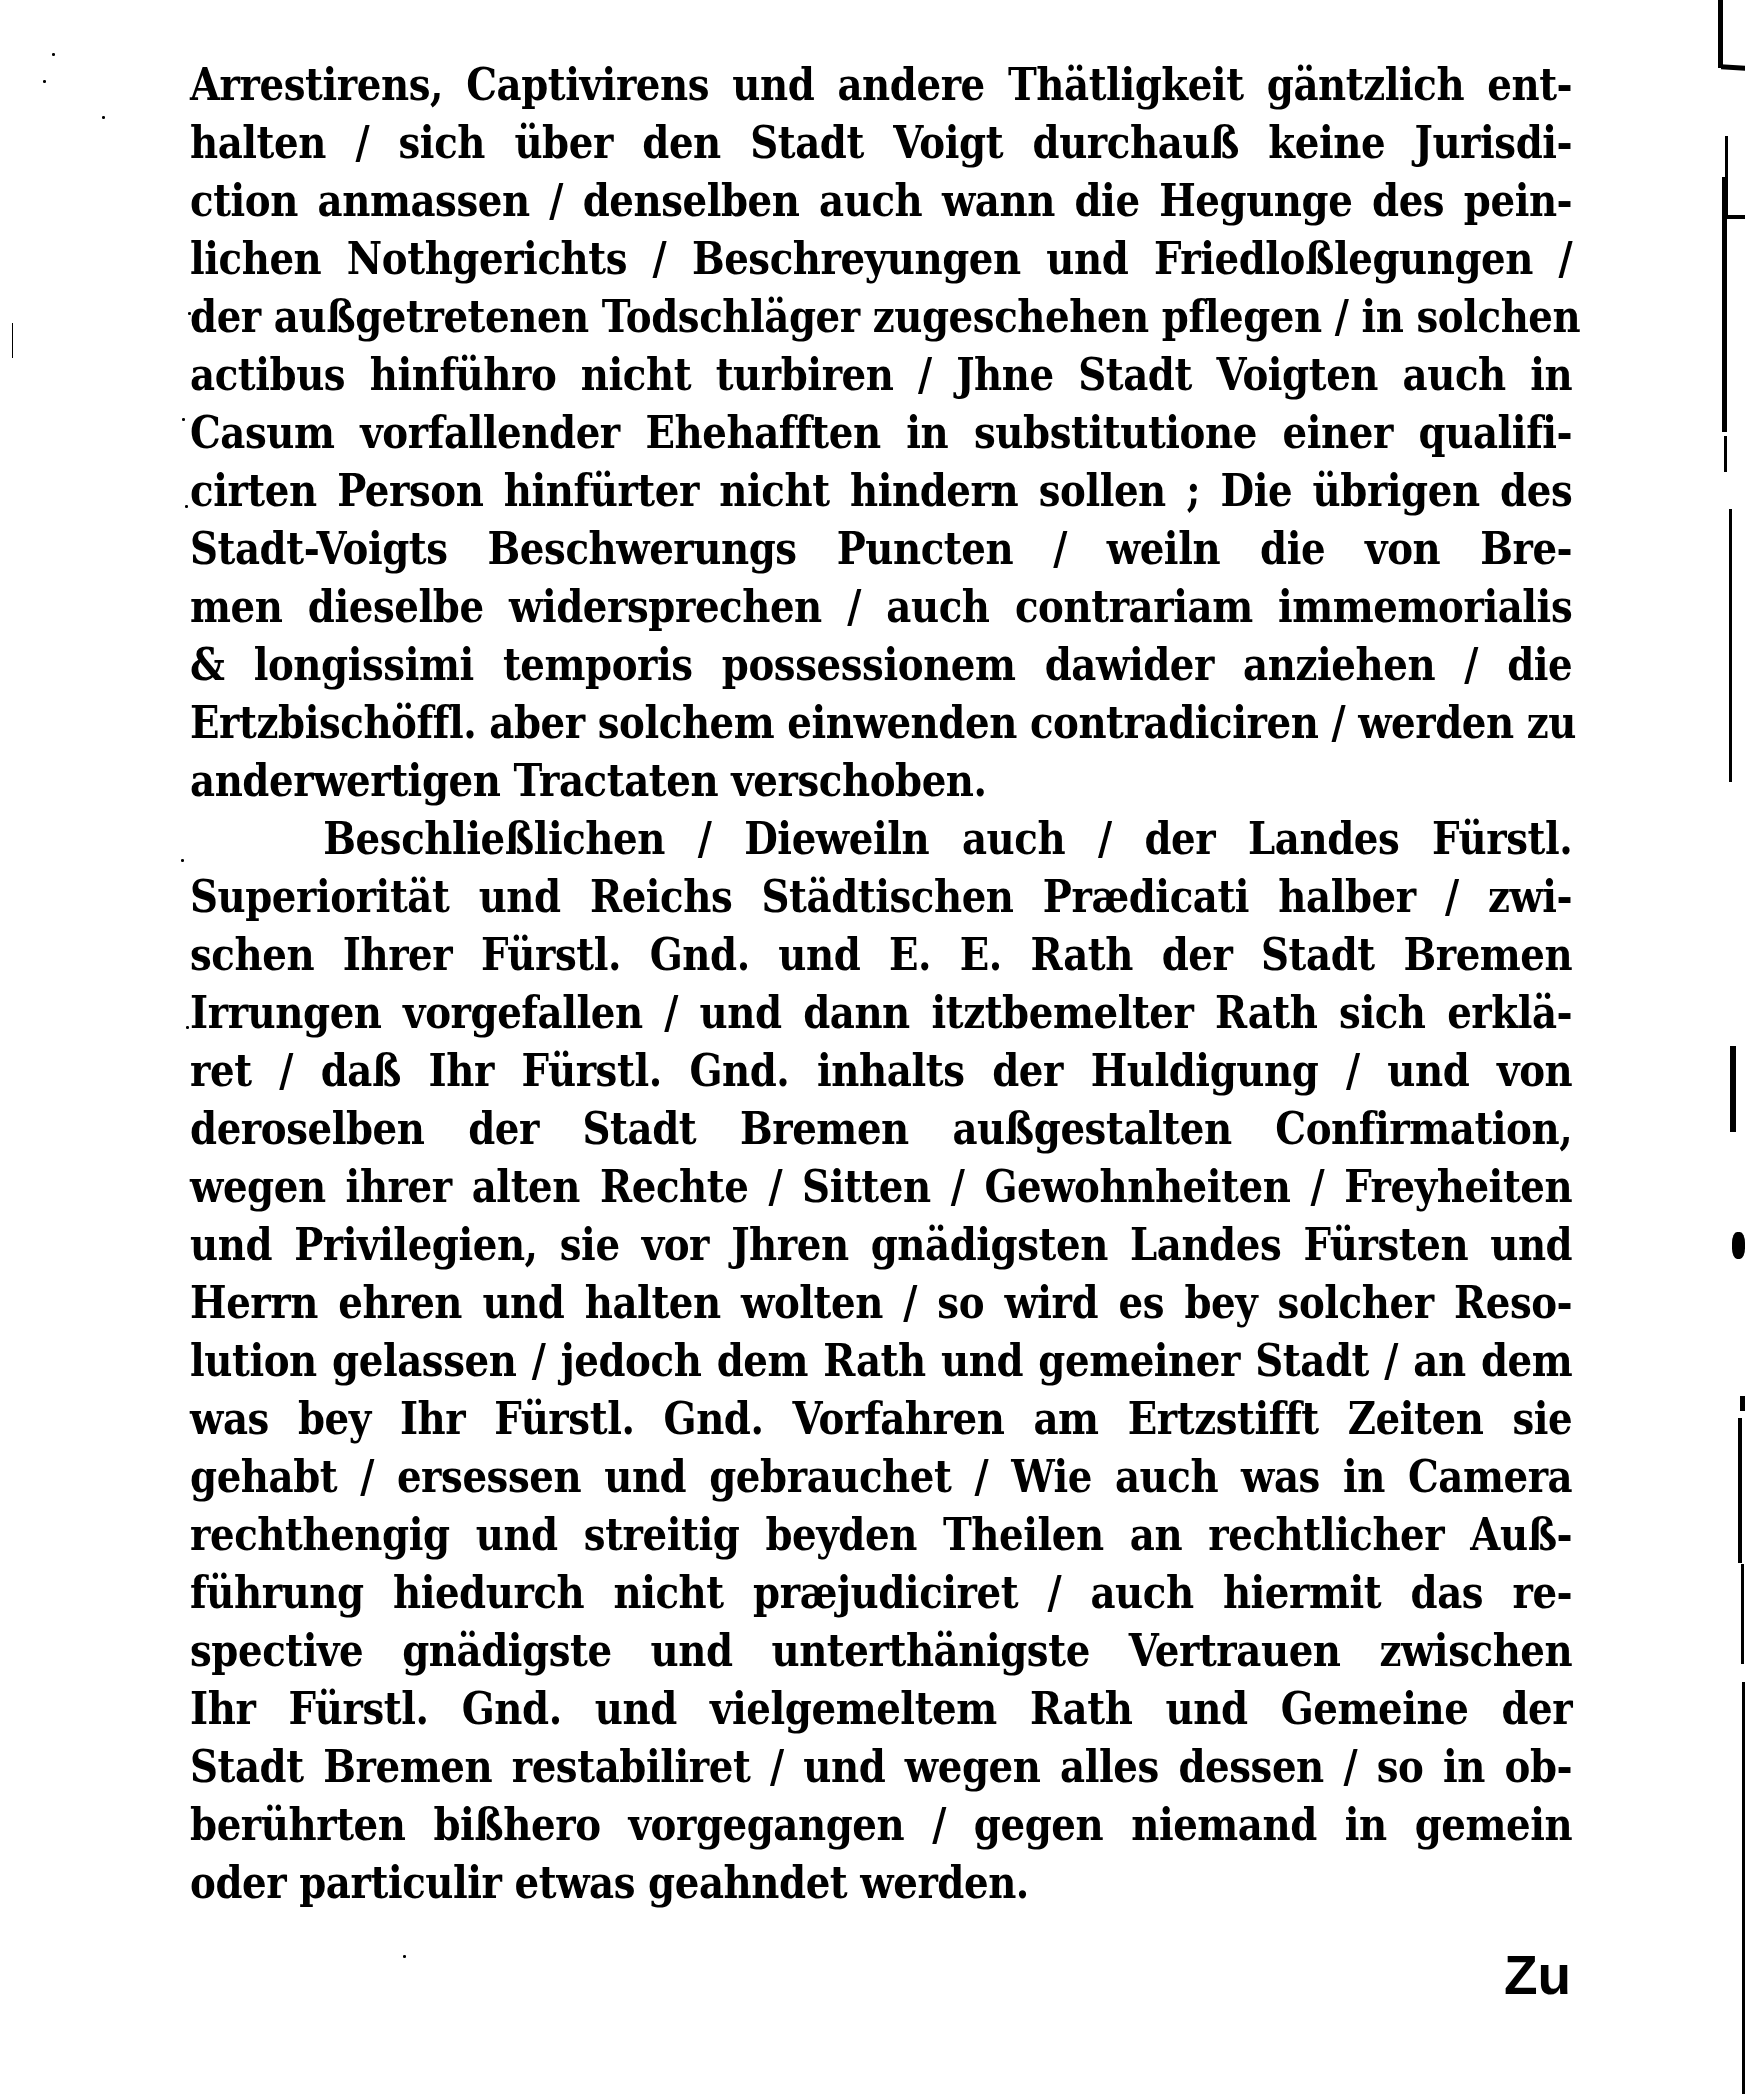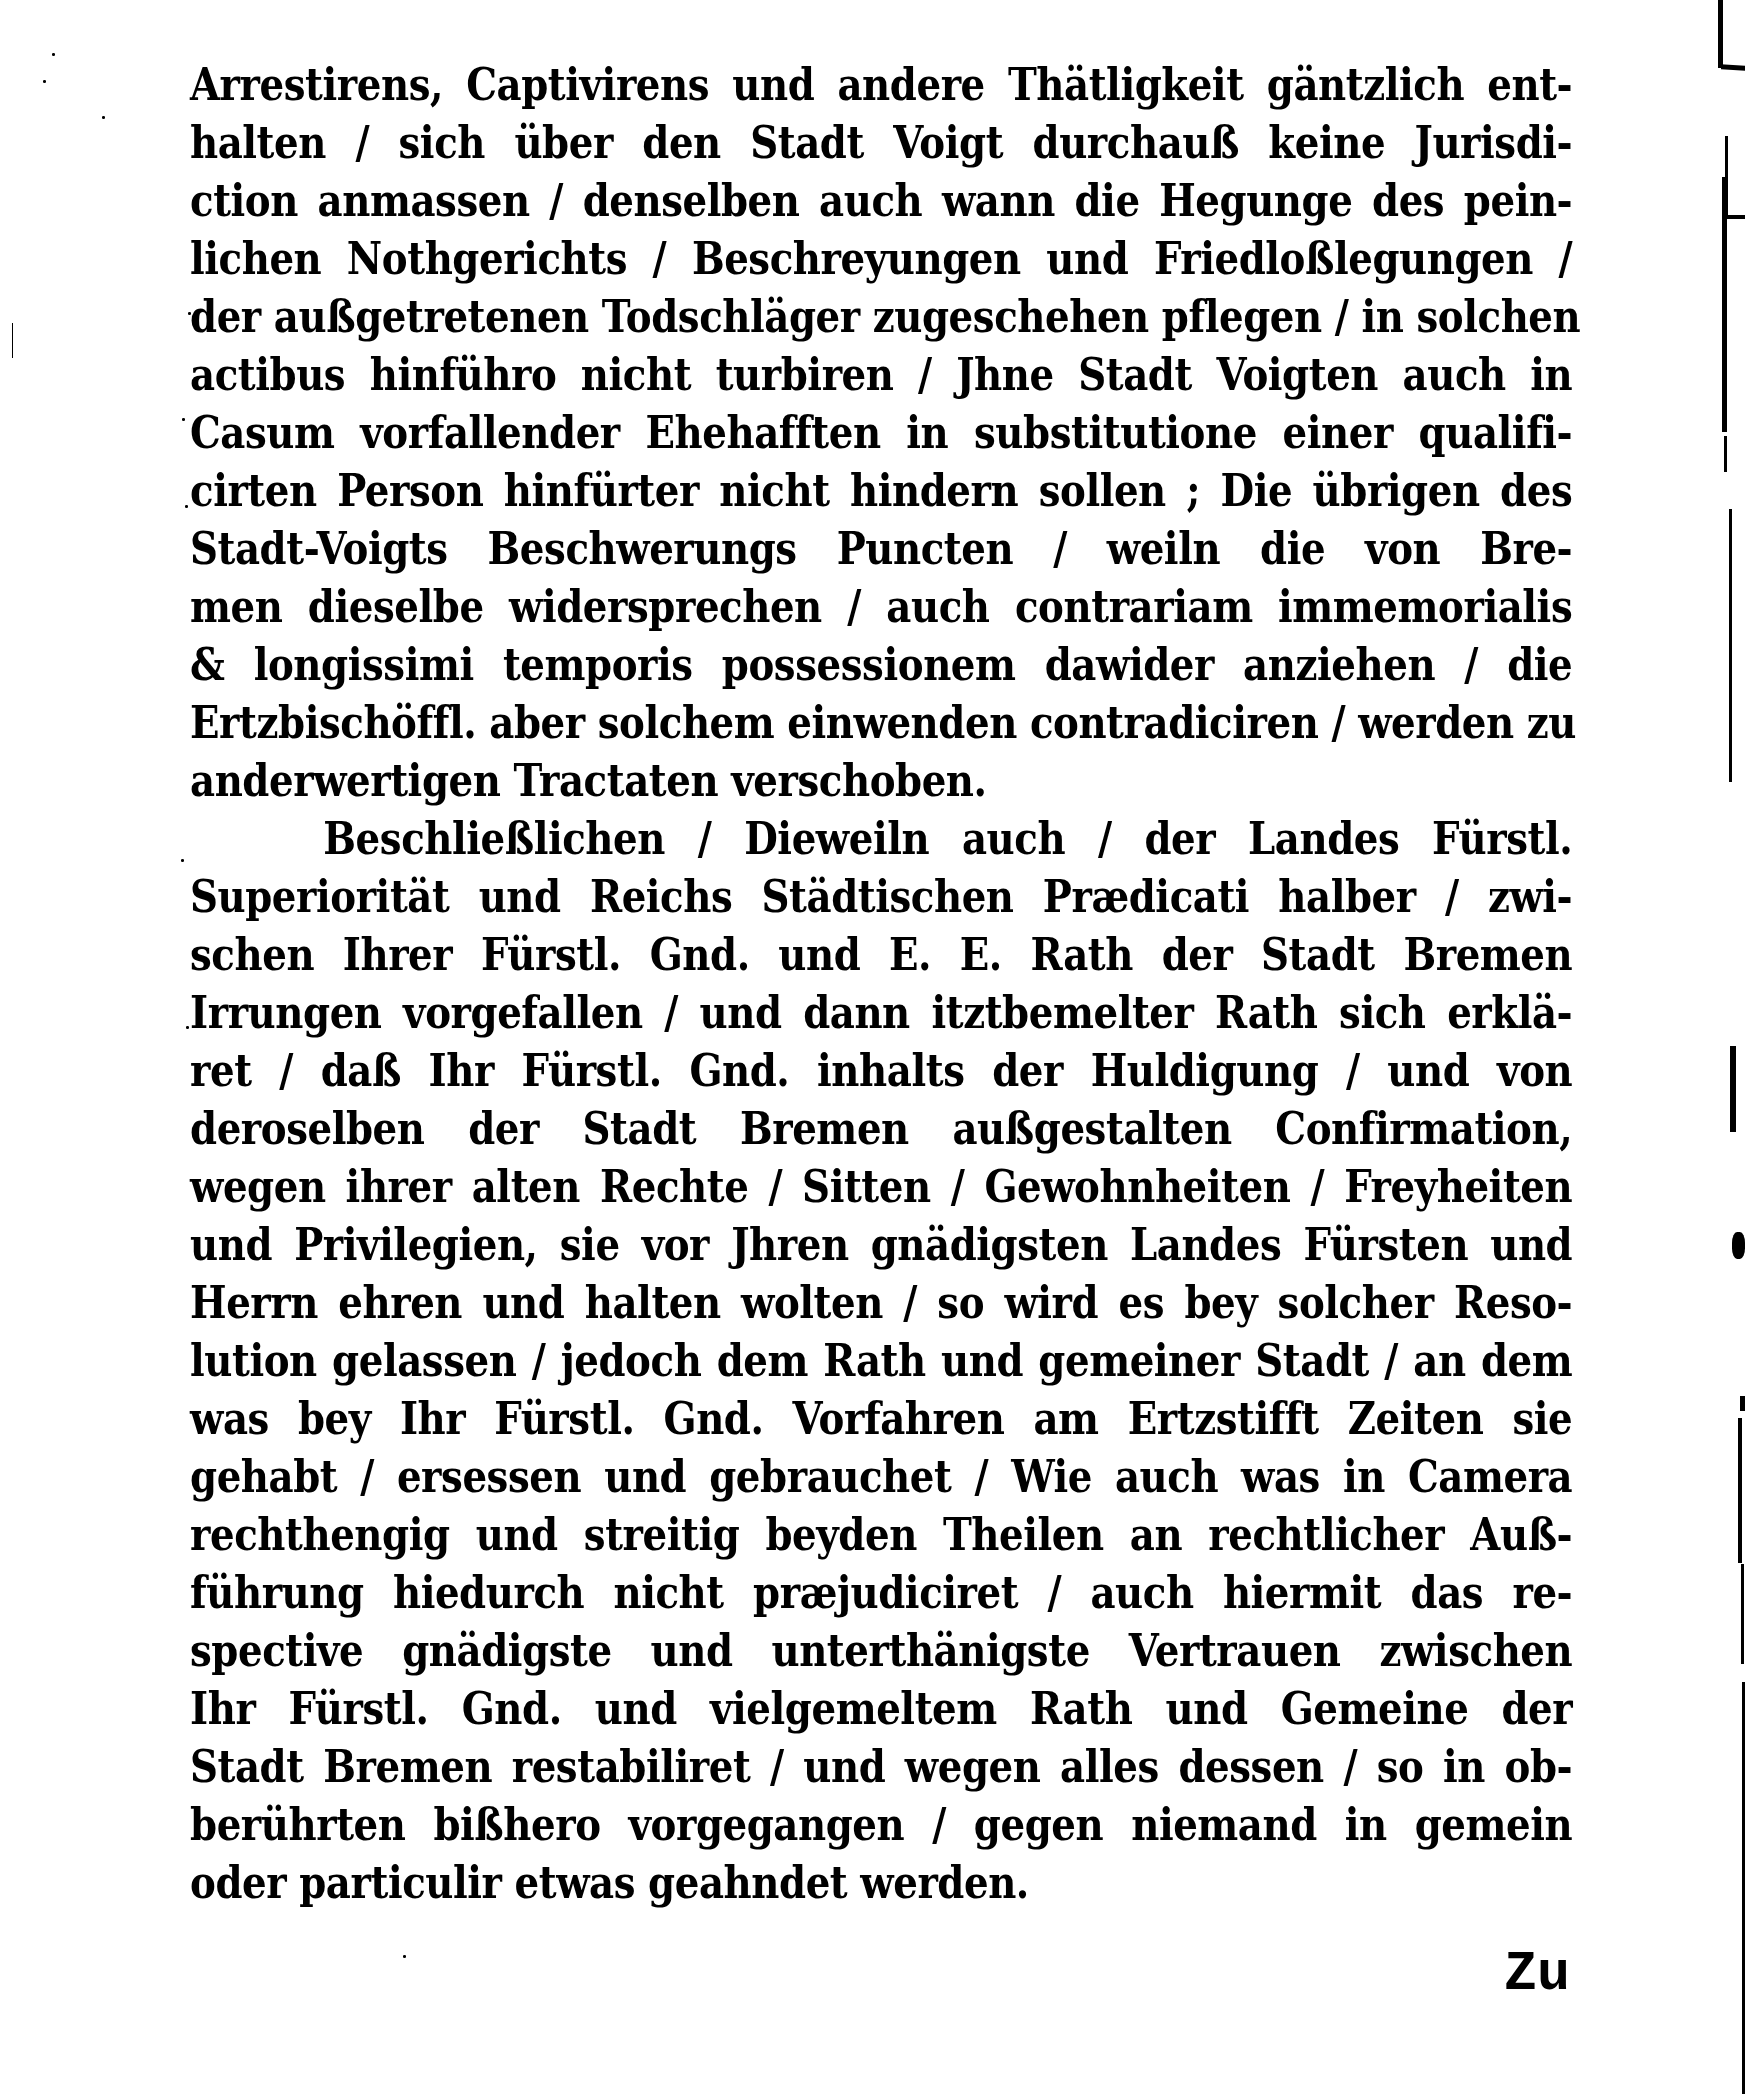--- a/index.html
+++ b/index.html
@@ -49,21 +49,21 @@
     .line.last {
       text-align-last: left;
     }
     .catchword {
       position: absolute;
       left: 1496px;
       top: 1944px;
       font-size: 55px;
       font-weight: bold;
       line-height: 62px;
-      font-family: Liberation Mono, monospace;
+      font-family: Liberation Sans, sans-serif;
       text-align: right;
     }
     .edge-mark {
       position: absolute;
       background: #000;
     }
     .speck {
       position: absolute;
       width: 2.7px;
       height: 2.7px;

